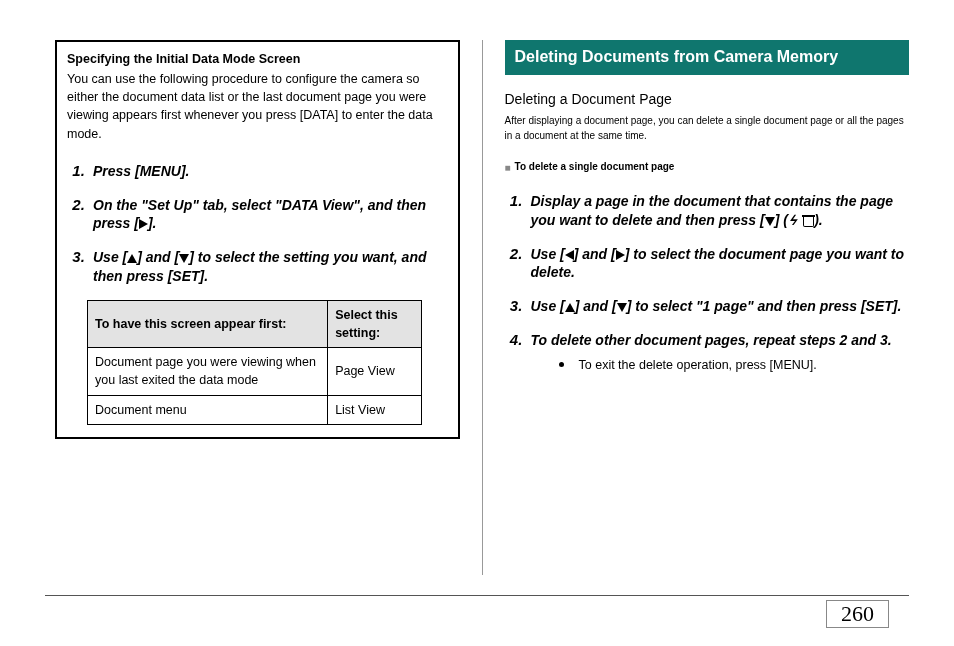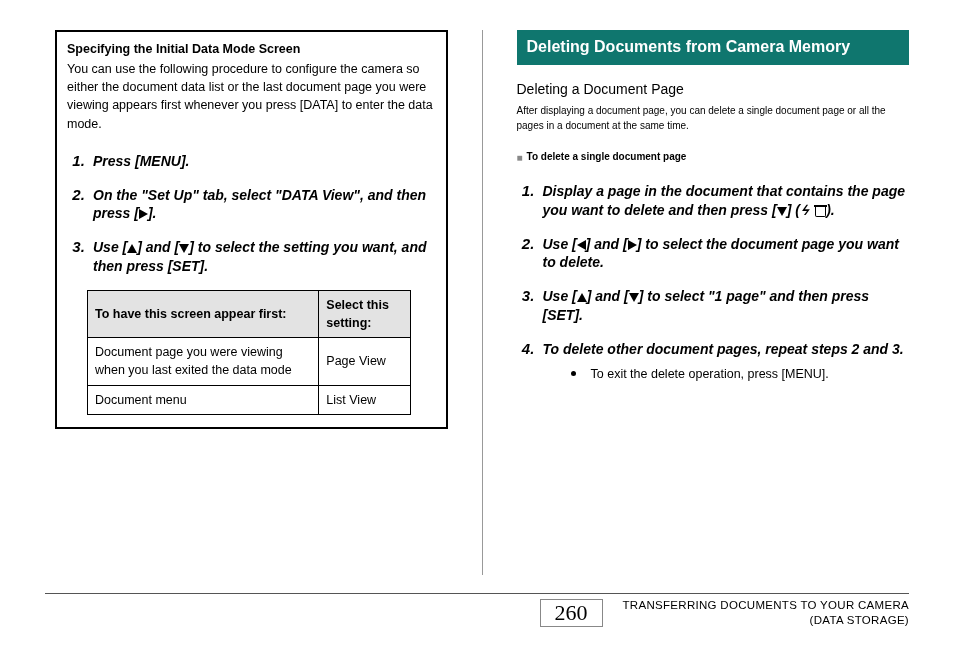--- a/index.html
+++ b/index.html
@@ -7,22 +7,22 @@
     padding: 0;
     font-family: Arial, Helvetica, sans-serif;
     background: #fff;
     width: 954px;
     height: 646px;
     overflow: hidden;
     position: relative;
   }
   .page {
     display: flex;
-    padding: 30px 45px 0 55px;
-    gap: 30px;
+    padding: 40px 45px 0 55px;
+    gap: 18px;
     box-sizing: border-box;
     height: 575px;
   }
   .col {
     flex: 1;
     box-sizing: border-box;
   }
   .divider {
     width: 1px;
     background: #999;
@@ -233,18 +233,14 @@
       </li>
     </ol>
   </div>
 </div>
 
 <div class="footer">
   <div class="footer-line"></div>
   <div class="footer-row">
     <div class="spacer"></div>
     <div class="pagenum">260</div>
-    <div class="footer-text">
-      <div>TRANSFERRING DOCUMENTS TO YOUR CAMERA</div>
-      <div>(DATA STORAGE)</div>
-    </div>
   </div>
 </div>
 
 </body></html>

